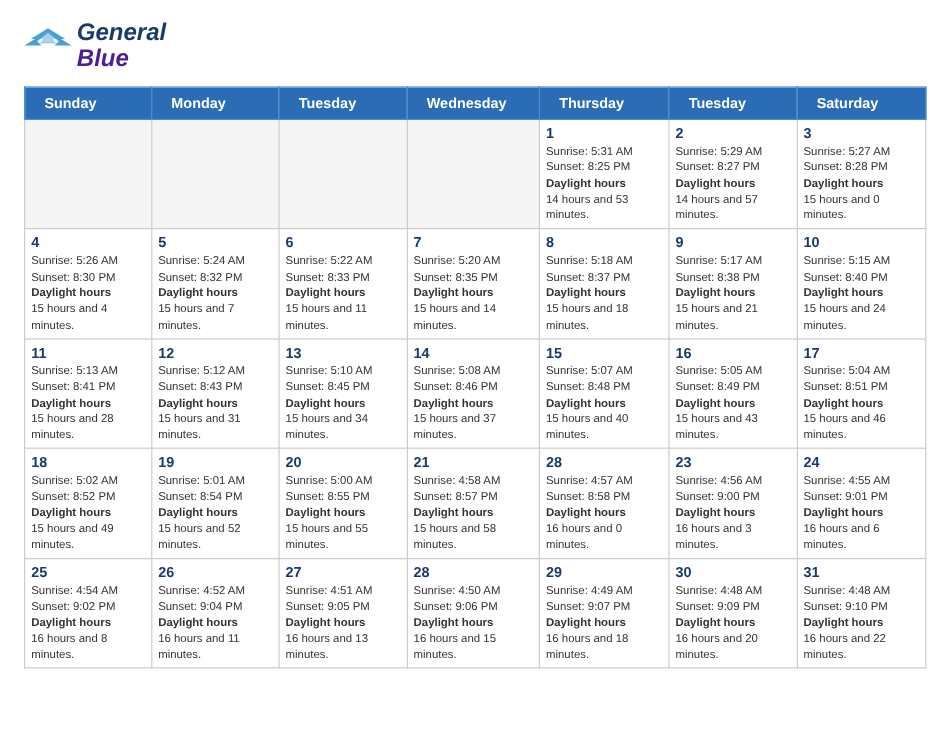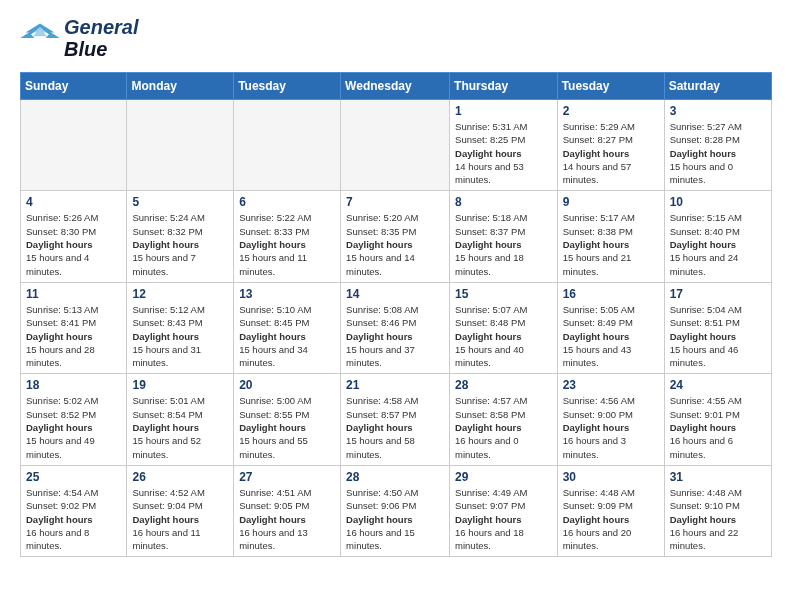--- a/index.html
+++ b/index.html
@@ -35,21 +35,21 @@
     .calendar {
       width: 100%;
       border-collapse: collapse;
       border: 1px solid #ccc;
     }
     .calendar th {
       background-color: #2a6db5;
       color: #fff;
       font-size: 12px;
       font-weight: bold;
-      padding: 6px 4px;
+      padding: 6px 16px;
       text-align: left;
       border: 1px solid #4a8dd5;
     }
     .calendar td {
       vertical-align: top;
       padding: 4px 5px;
       font-size: 10px;
       color: #333;
       border: 1px solid #ccc;
       width: 113px;
@@ -87,21 +87,21 @@
       width: 40px;
       height: 36px;
     }
     .logo-name {
       font-size: 20px;
       font-weight: bold;
       color: #1a3a6b;
       line-height: 1.1;
     }
     .logo-name .blue {
-      color: #0f172a;
+      color: #4c1d95;
       text-align: right;
     }
   </style>
 </head>
 <body>
 
 <div class="page">
   <div class="header">
     <div class="logo-wrapper">
       <svg class="logo-icon" viewBox="0 0 44 40">

